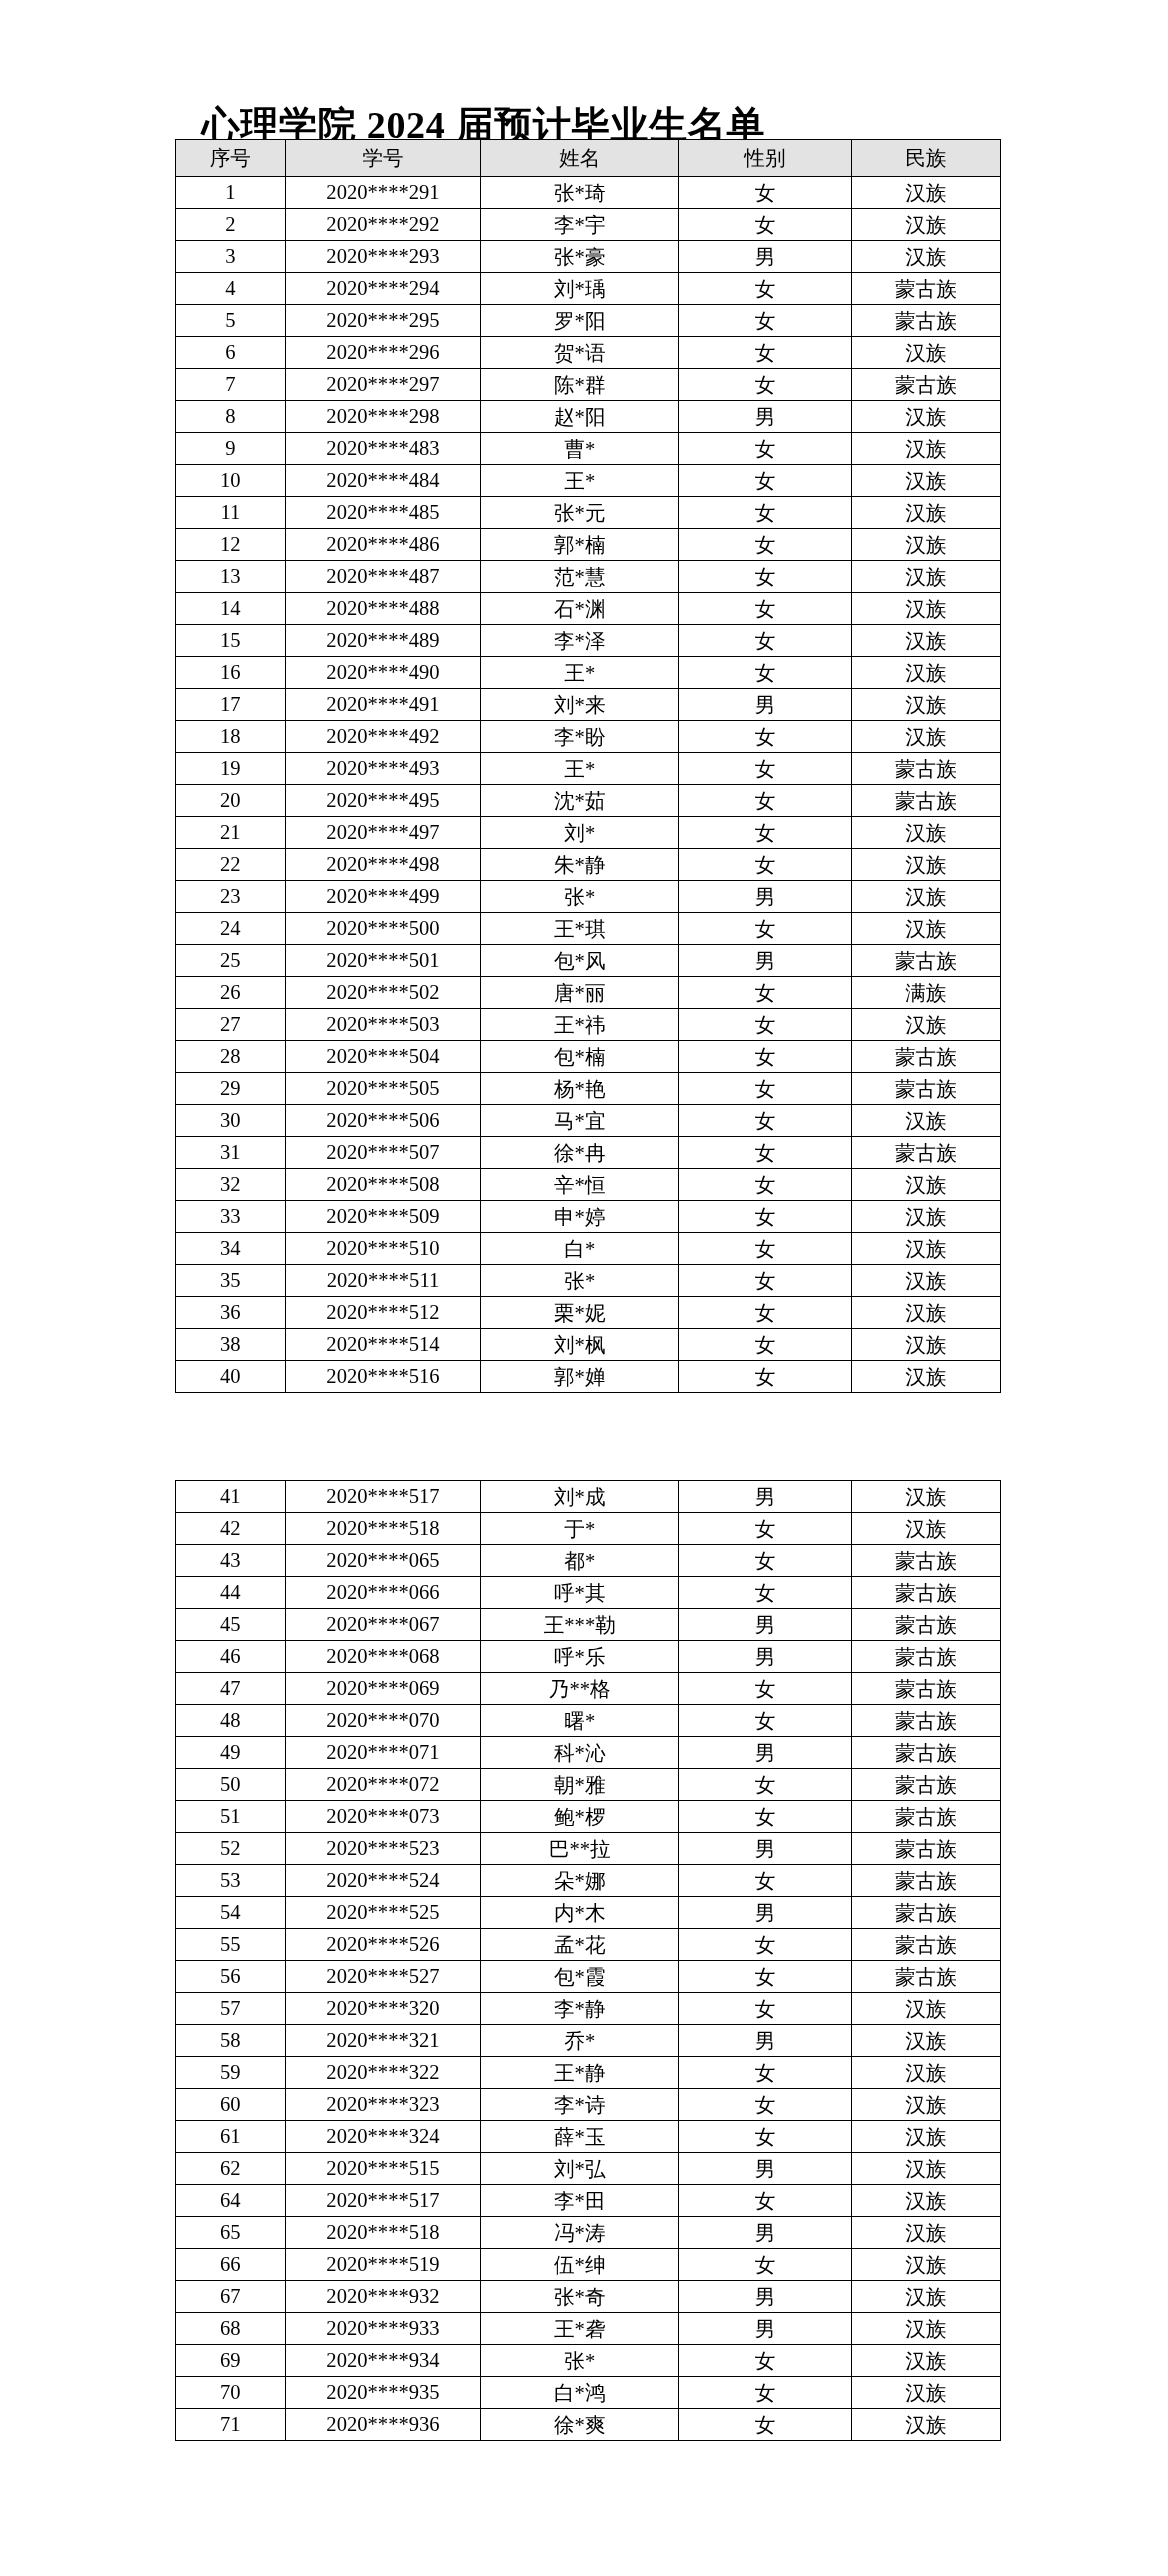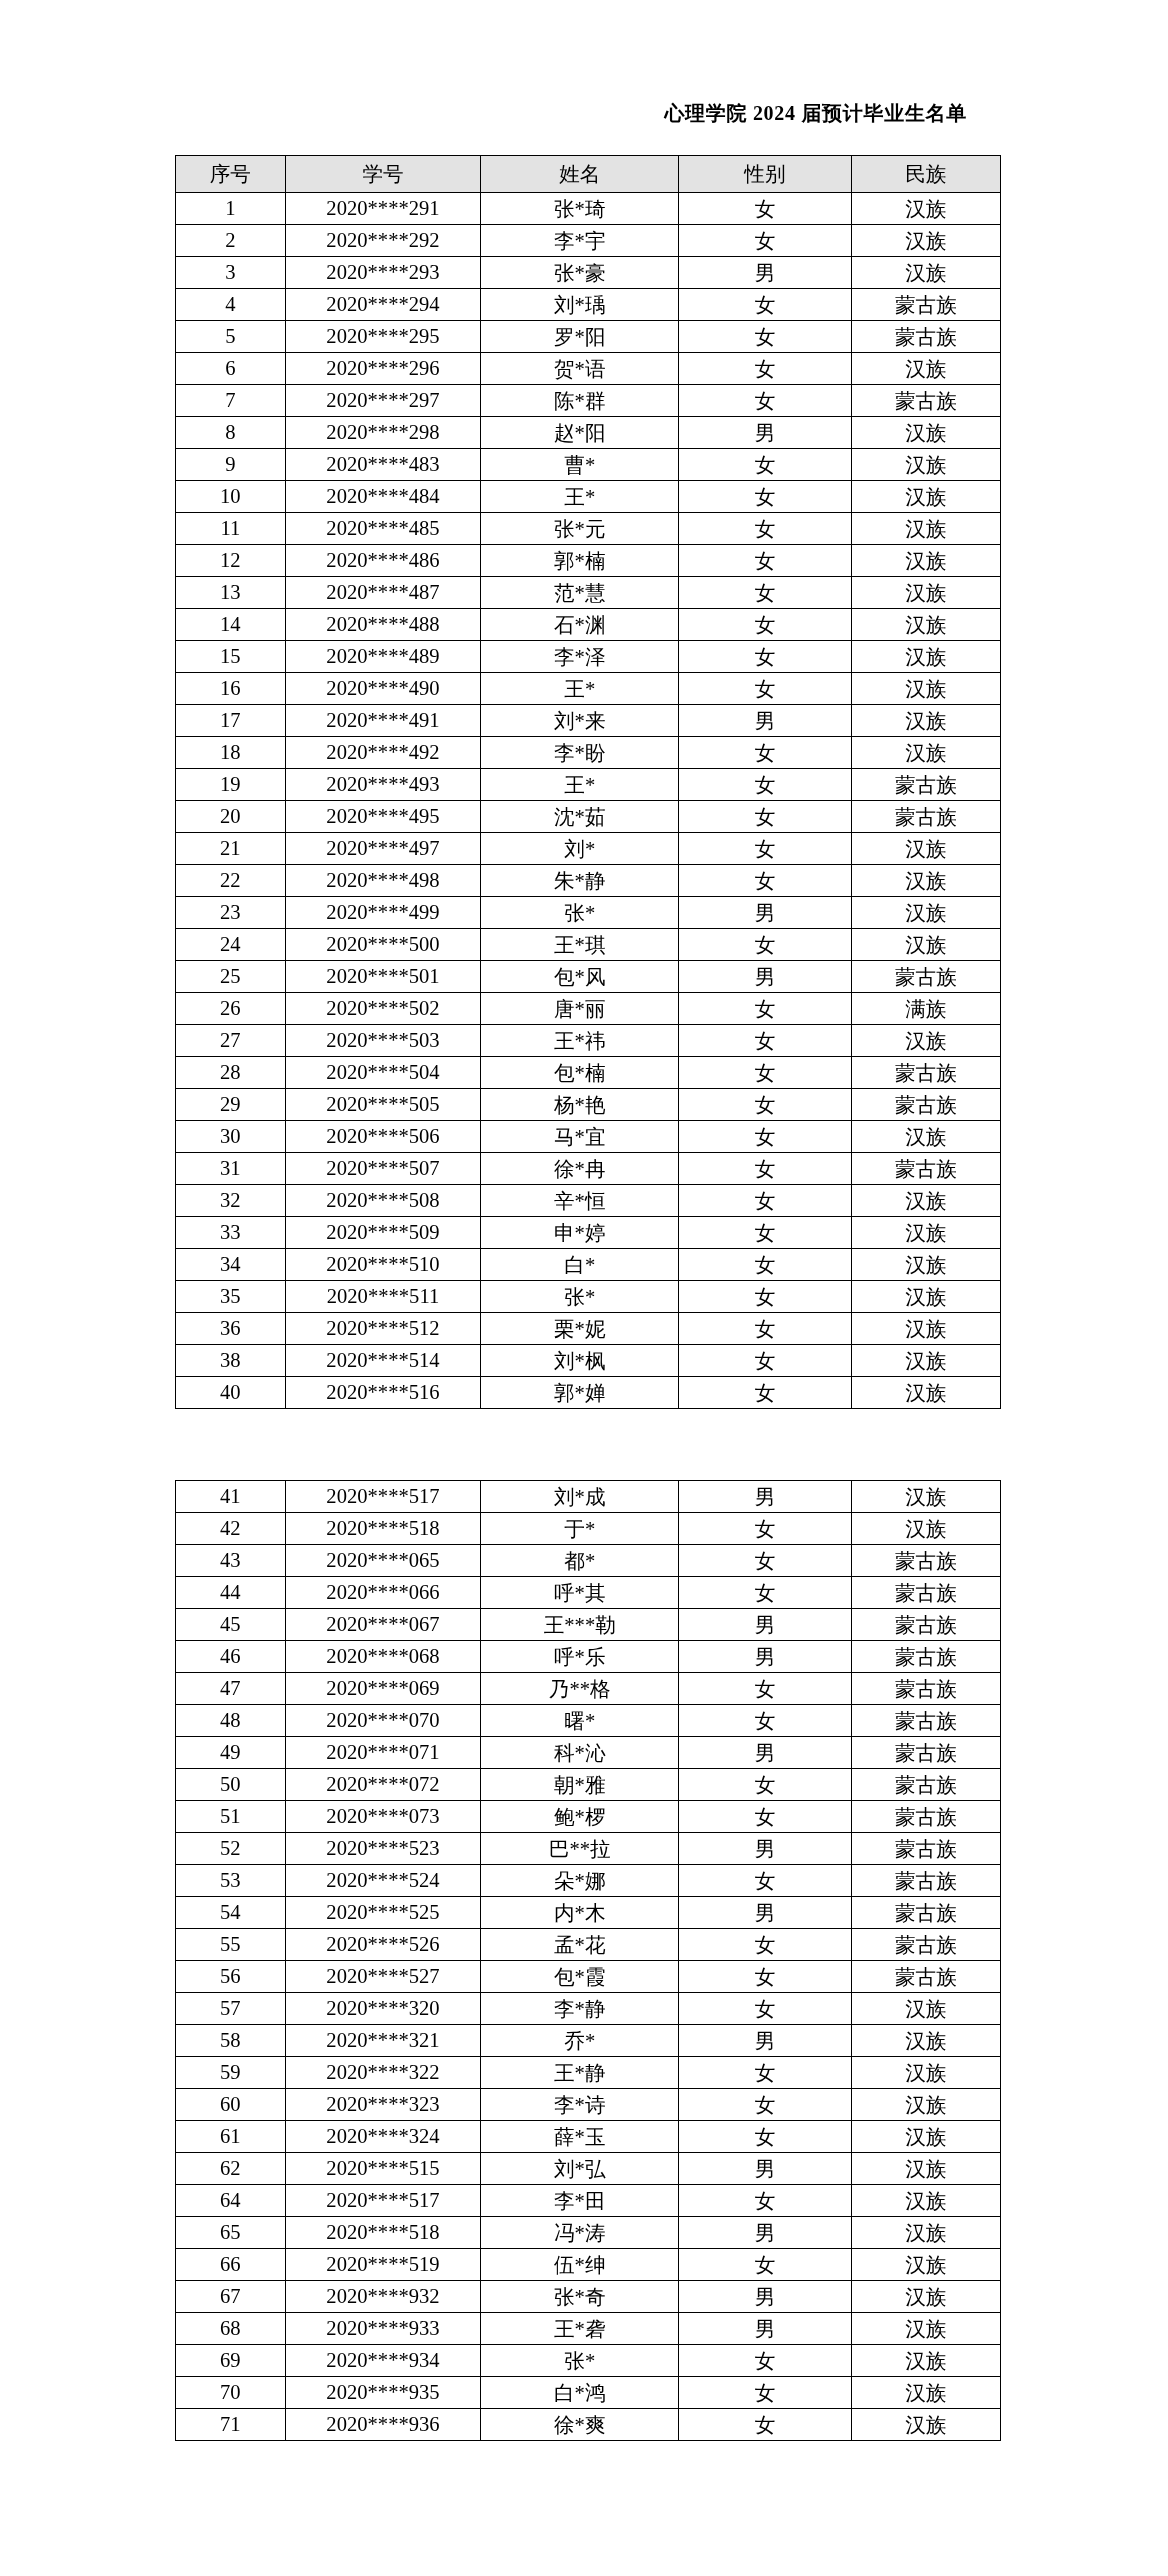--- a/index.html
+++ b/index.html
@@ -10,28 +10,28 @@
   }
   *{margin:0;padding:0;box-sizing:border-box;}
   html,body{background:var(--page-bg);}
   body{
     width:1169px;height:2576px;position:relative;
     font-family:"Liberation Serif","DejaVu Serif",serif;
     color:var(--text-color);
   }
   .doc-title{
     position:absolute;top:100px;left:0;width:967px;
-    text-align:right;font-size:20px;font-weight:bold;
+    text-align:center;font-size:38px;font-weight:bold;
     letter-spacing:0.7px;
   }
   .tbl{
     position:absolute;left:175px;width:826px;
     border-collapse:collapse;table-layout:fixed;
   }
-  .tbl-1{top:155px;}
+  .tbl-1{top:139px;}
   .tbl-2{top:1480px;}
   .tbl,
   .tbl th,
   .tbl td{border:0.7px solid var(--border-color);}
   .tbl{border:1.5px solid var(--border-color);}
   .tbl th{
     height:37px;background:var(--header-bg);
     font-size:20.6px;font-weight:normal;text-align:center;vertical-align:middle;
   }
   .tbl td{

